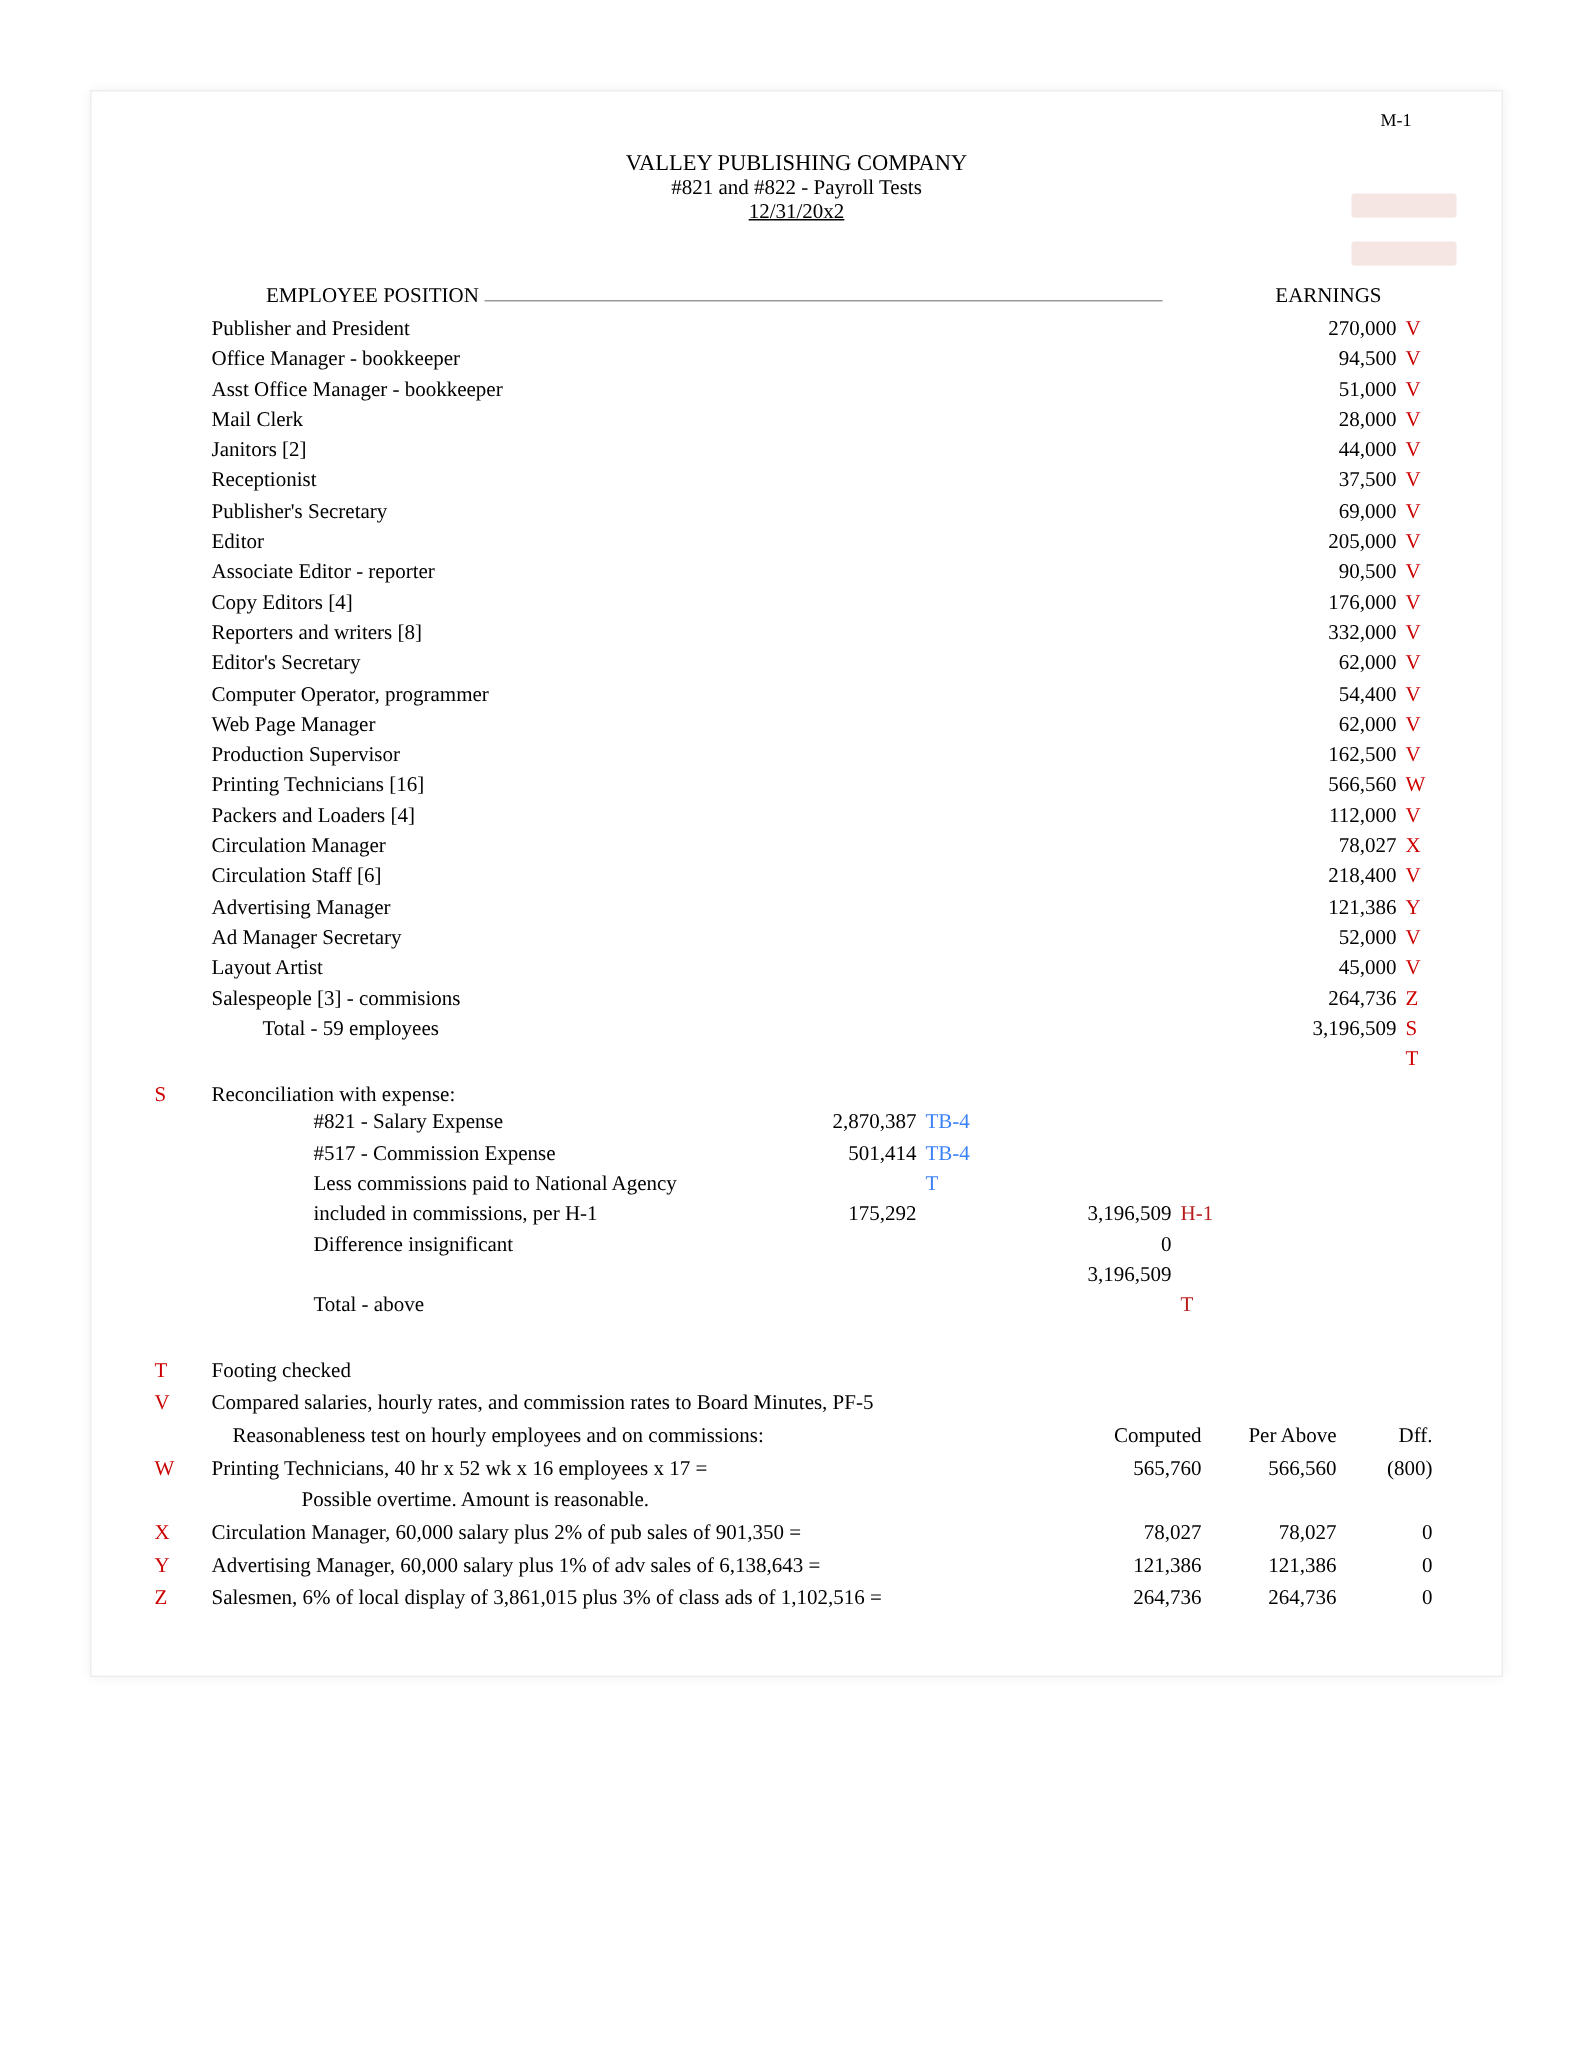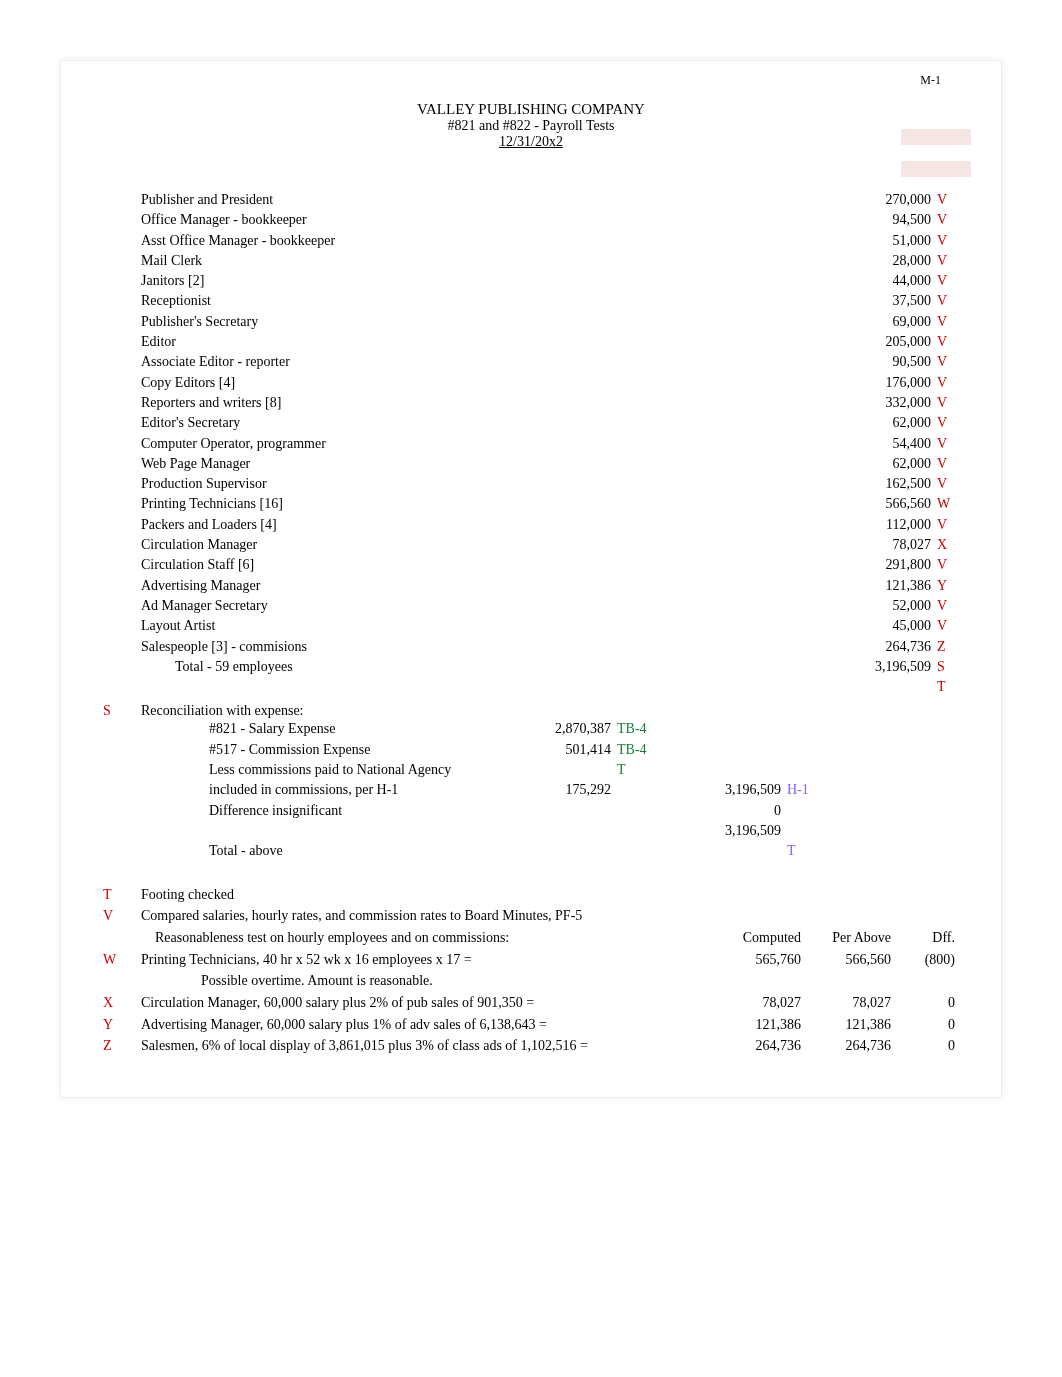--- a/index.html
+++ b/index.html
@@ -74,23 +74,23 @@
     color: #c00;
     width: 30px;
   }
 
   .recon-row {
     display: flex;
     line-height: 1.45;
   }
   .recon-row .lbl { width: 360px; padding-left: 68px; }
   .recon-row .val { width: 110px; text-align: right; }
-  .recon-row .ref { width: 60px; padding-left: 6px; color: #15803d; }
+  .recon-row .ref { width: 60px; padding-left: 6px; color: #3b82f6; }
   .recon-row .val2 { width: 110px; text-align: right; }
-  .recon-row .ref2 { width: 50px; padding-left: 6px; color: #8b5cf6; }
+  .recon-row .ref2 { width: 50px; padding-left: 6px; color: #b91c1c; }
 
   .notes { margin-top: 22px; }
   .note-row {
     display: flex;
     line-height: 1.55;
     position: relative;
   }
   .note-row .nt {
     width: 38px;
     color: #c00;
@@ -116,20 +116,28 @@
   <div class="redacted r2"></div>
 
   <div class="header">
     <div class="co">VALLEY PUBLISHING COMPANY</div>
     <div class="line2">#821 and #822 - Payroll Tests</div>
     <div class="line3">12/31/20x2</div>
   </div>
 
   <div class="main">
 
+    <div class="colheads">
+      <div class="ch-pos">
+        <span>EMPLOYEE POSITION</span>
+        <span class="underline-thin"></span>
+      </div>
+      <div class="ch-earn">EARNINGS</div>
+      <div class="ch-tick"></div>
+    </div>
 
     <div id="emp-list">
         <div class="emp-row">
           <div class="pos">Publisher and President</div>
           <div class="earn">270,000</div>
           <div class="tick">V</div>
         </div>
         <div class="emp-row">
           <div class="pos">Office Manager - bookkeeper</div>
           <div class="earn">94,500</div>
@@ -210,21 +218,21 @@
           <div class="earn">112,000</div>
           <div class="tick">V</div>
         </div>
         <div class="emp-row">
           <div class="pos">Circulation Manager</div>
           <div class="earn">78,027</div>
           <div class="tick">X</div>
         </div>
         <div class="emp-row">
           <div class="pos">Circulation Staff [6]</div>
-          <div class="earn">291,800</div>
+          <div class="earn">218,400</div>
           <div class="tick">V</div>
         </div>
         <div class="emp-row">
           <div class="pos">Advertising Manager</div>
           <div class="earn">121,386</div>
           <div class="tick">Y</div>
         </div>
         <div class="emp-row">
           <div class="pos">Ad Manager Secretary</div>
           <div class="earn">52,000</div>

